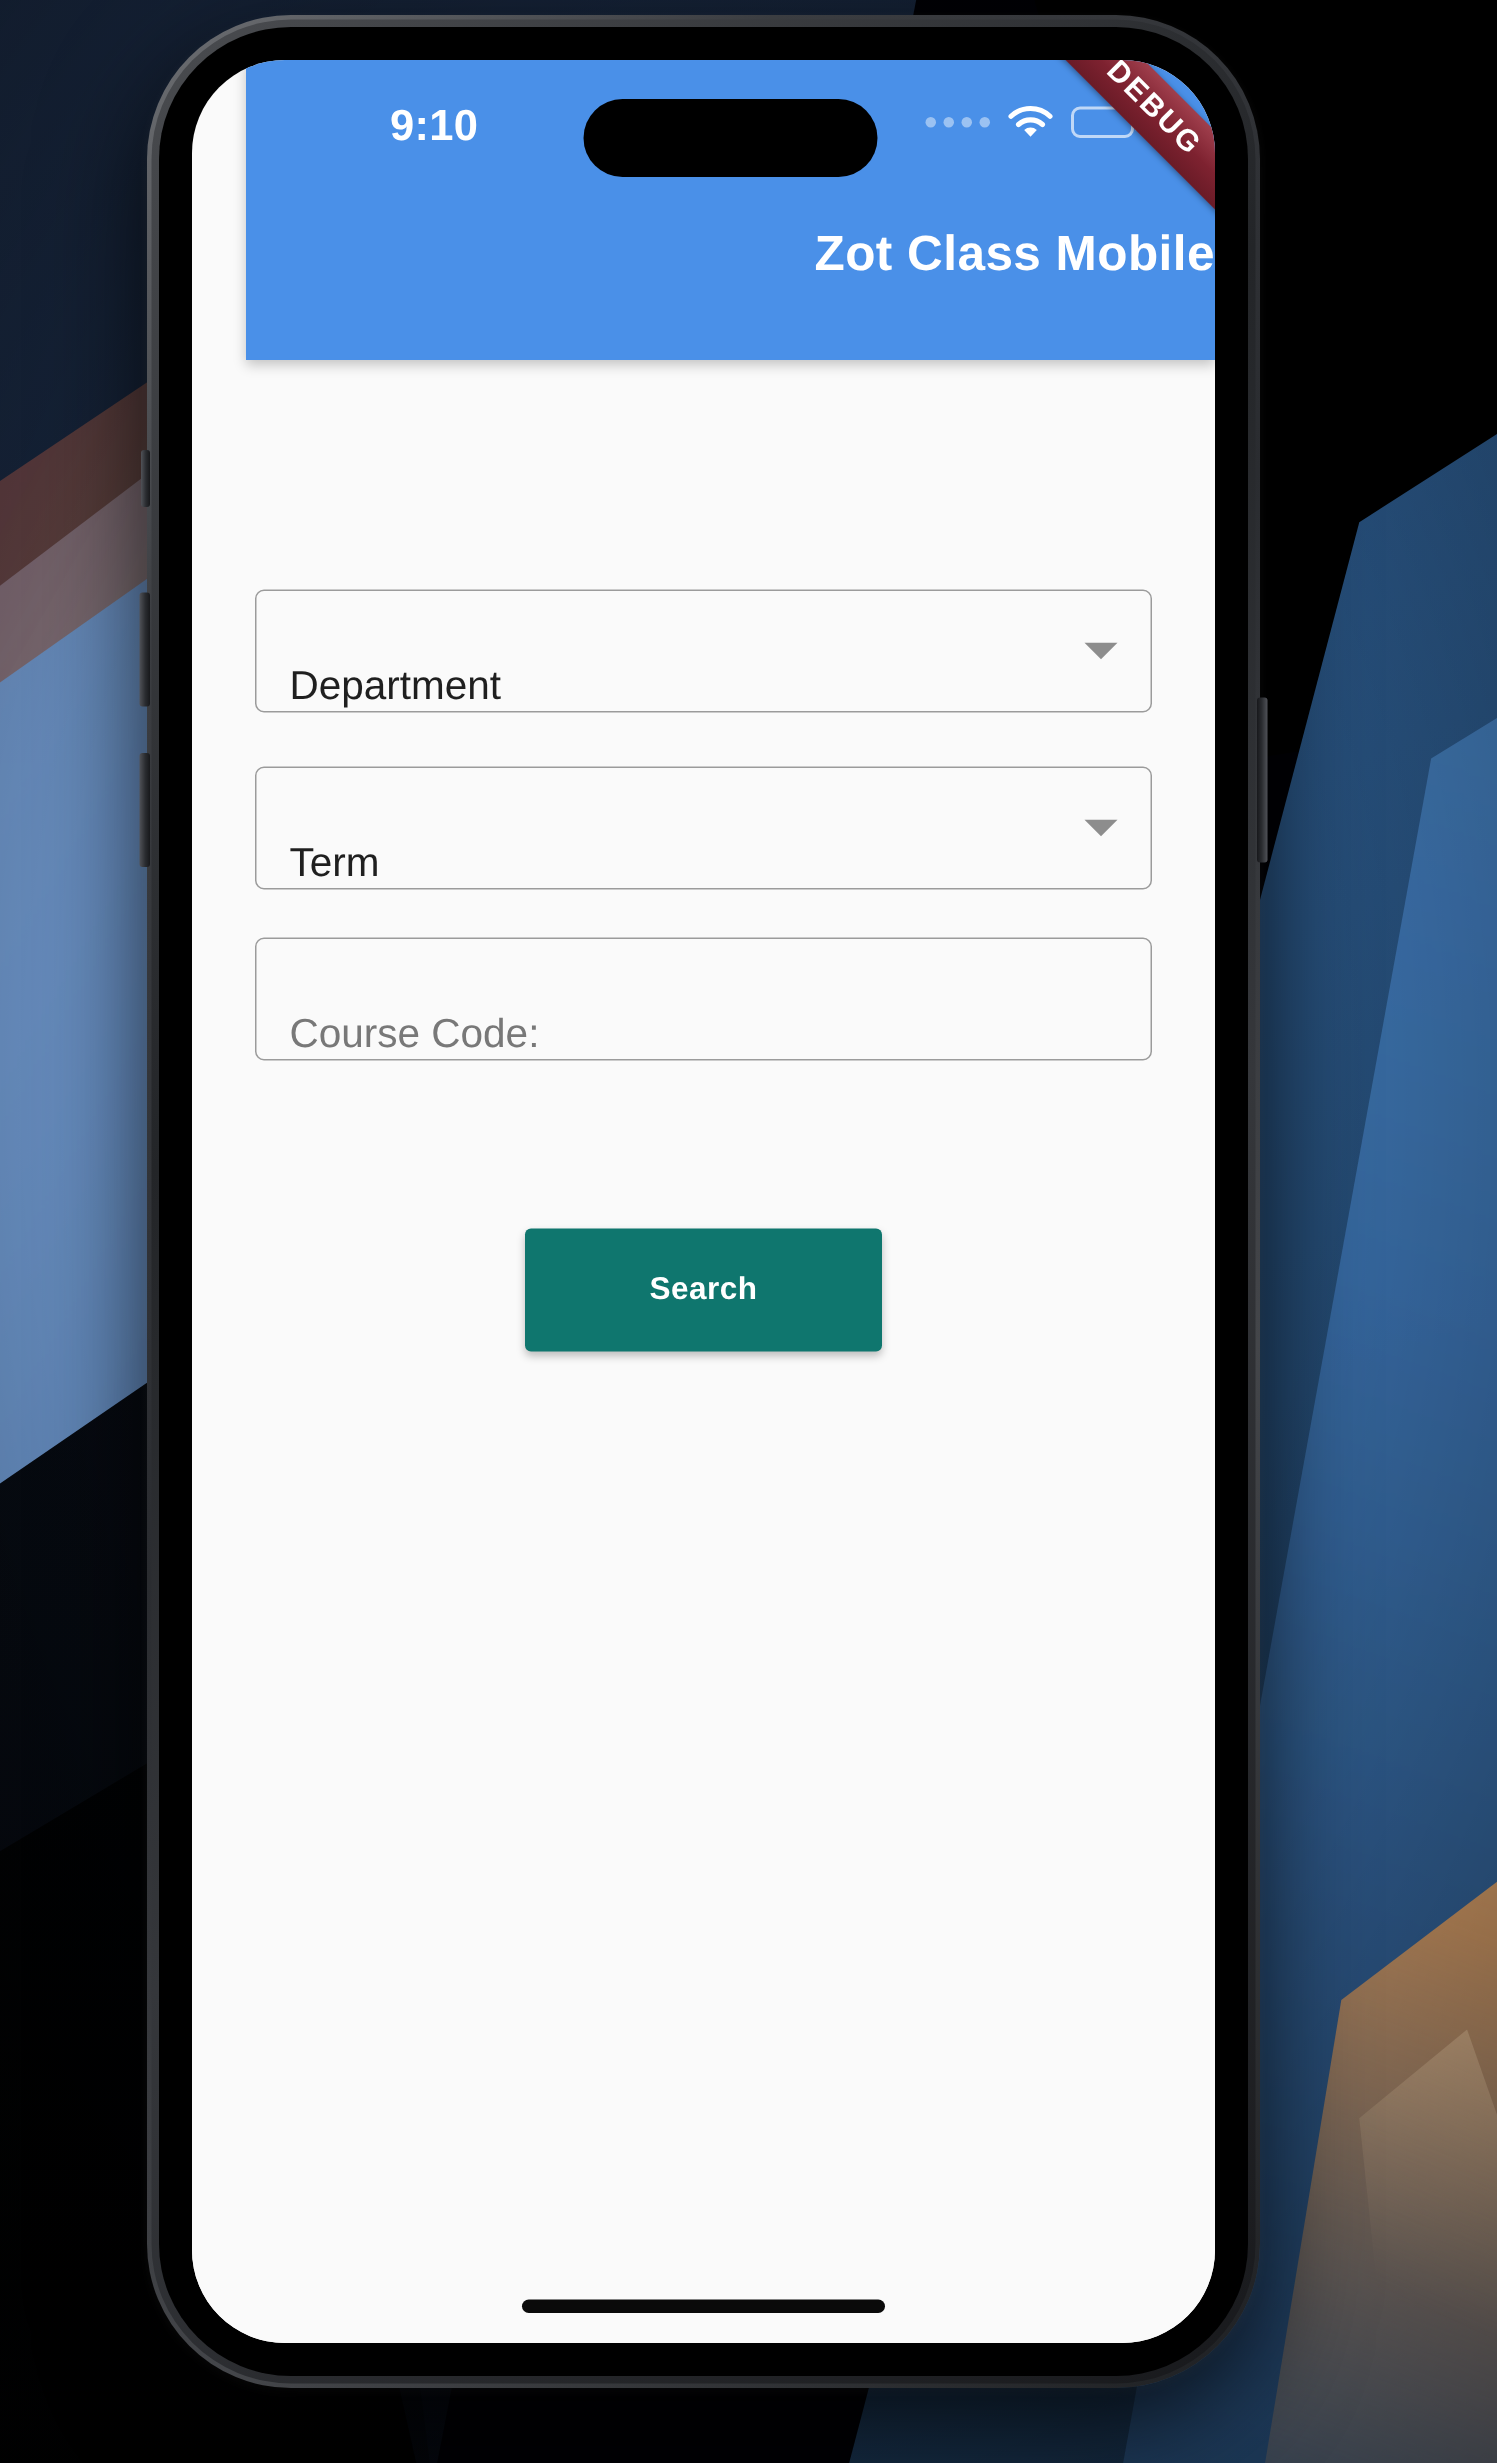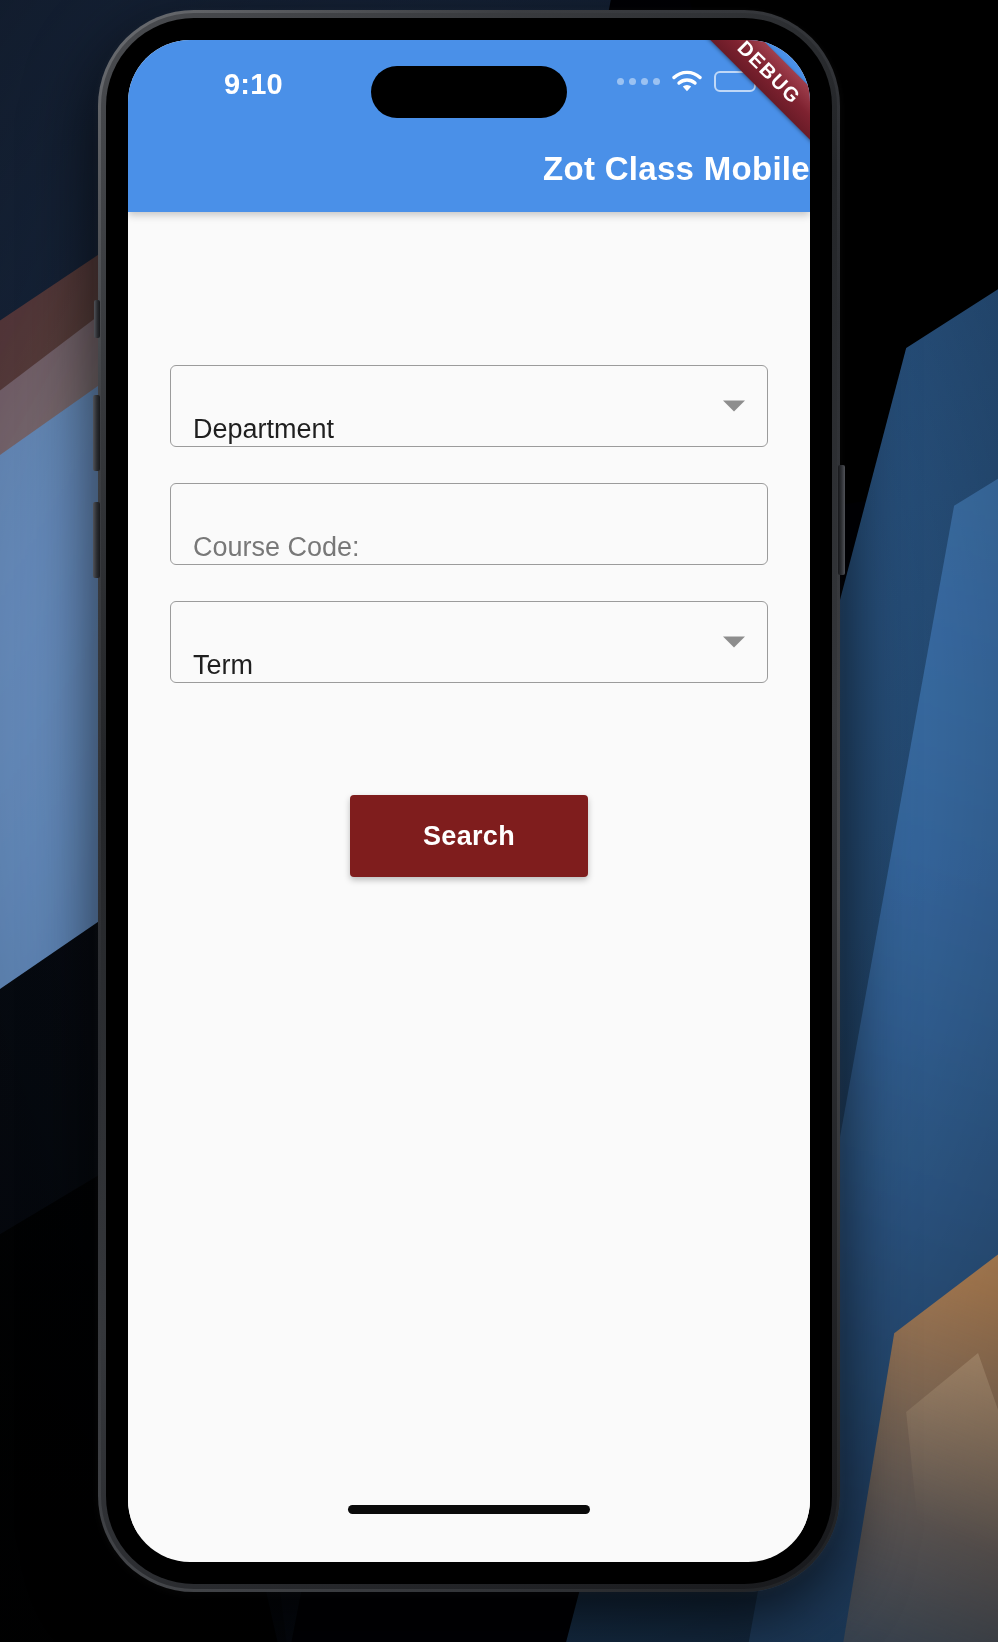--- a/index.html
+++ b/index.html
@@ -123,25 +123,26 @@
   }
   .btn-silent { left: -4px; top: 290px; width: 6px; height: 38px; }
   .btn-volup  { left: -5px; top: 385px; width: 7px; height: 76px; }
   .btn-voldn  { left: -5px; top: 492px; width: 7px; height: 76px; }
   .btn-power  { right: -5px; top: 455px; width: 7px; height: 110px;
                 background: linear-gradient(270deg,#505258,#2a2c30 55%,#17181b); }
 
   
   .appbar {
     position: relative;
-    height: 172px;
+    height: 200px;
     background: #4a90e8;
     box-shadow: 0 3px 8px rgba(0,0,0,.22);
     z-index: 5;
     overflow: hidden;
+    margin-left: 36px;
   }
   .statusbar {
     position: relative;
     height: 82px;
     display: flex;
     align-items: center;
     padding: 0 44px 0 0;
   }
   .sb-time {
     position: absolute;
@@ -260,26 +261,26 @@
   .gap-extra { margin-bottom: 32px; }
 
   .search-row {
     display: flex;
     justify-content: center;
     margin-top: 112px;
   }
   .search-btn {
     width: 238px;
     height: 82px;
-    background: #7f1d1d;
+    background: #0f766e;
     border: none;
     border-radius: 4px;
     color: #fff;
     font-family: "Liberation Sans", sans-serif;
-    font-size: 27px;
+    font-size: 21px;
     font-weight: 700;
     letter-spacing: .3px;
     box-shadow: 0 3px 6px rgba(0,0,0,.25);
     cursor: pointer;
   }
 
   .home-indicator {
     position: absolute;
     left: 50%; bottom: 20px;
     transform: translateX(-50%);
@@ -350,29 +351,29 @@
     </div>
 
     <div class="appbody">
       <div class="form-wrap">
 
         <div class="field">
           <span class="field-text">Department</span>
           <span class="caret-tri"></span>
         </div>
 
-        <div class="field">
-          <span class="field-text placeholder">Course Code:</span>
-        </div>
-
         <div class="field gap-extra">
           <span class="field-text">Term</span>
           <span class="caret-tri"></span>
         </div>
 
+        <div class="field">
+          <span class="field-text placeholder">Course Code:</span>
+        </div>
+
 
         <div class="search-row">
           <button class="search-btn">Search</button>
         </div>
       </div>
 
       <div class="home-indicator"></div>
     </div>
 
   </div>

